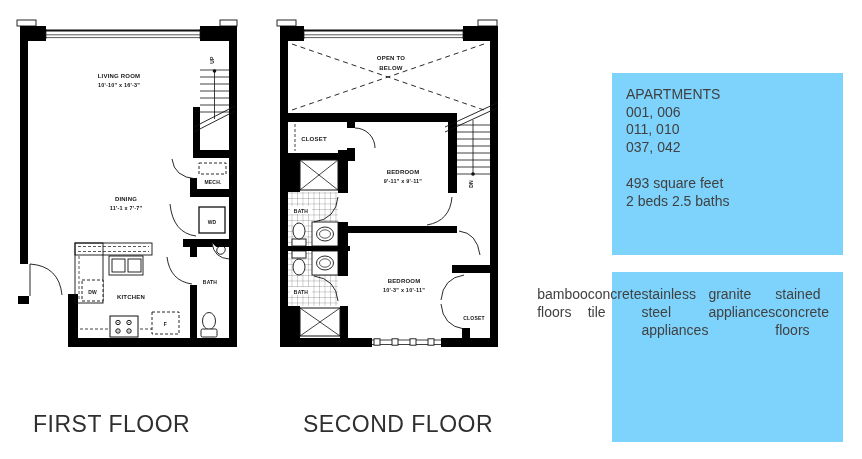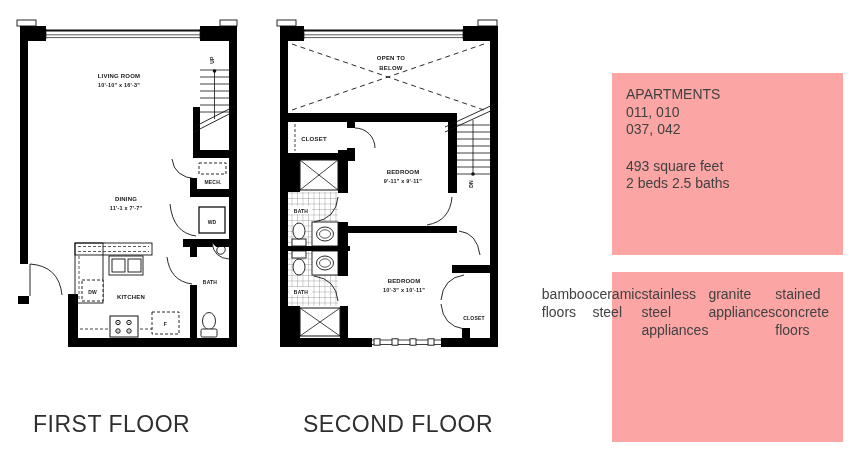--- a/index.html
+++ b/index.html
@@ -5,21 +5,21 @@
   html,body{margin:0;padding:0;background:#ffffff;}
   .canvas{position:relative;width:862px;height:459px;background:#ffffff;overflow:hidden;
           font-family:"Liberation Sans",sans-serif;}
   svg{position:absolute;left:0;top:0;}
   svg text{font-family:"Liberation Sans",sans-serif;font-weight:700;fill:#161616;letter-spacing:.2px;}
   .lbl{font-size:6px;}
   .lbl-sm{font-size:5px;}
   .dims{font-size:5.5px;}
   .floor-title{position:absolute;top:412px;font-size:23px;line-height:1.1;color:#2f2f2f;
                letter-spacing:.5px;white-space:nowrap;}
-  .side-panel{position:absolute;left:612px;width:231px;background:#fca5a5;box-sizing:border-box;
+  .side-panel{position:absolute;left:612px;width:231px;background:#7dd3fc;box-sizing:border-box;
               padding:13px 14px;font-size:14px;color:#414141;}
   .apartments{top:73px;height:182px;line-height:17.5px;}
   .features{top:272px;height:170px;line-height:18px;display:flex;flex-direction:row;
             justify-content:flex-end;}
   .p-spacer{height:19px;}
 </style>
 </head>
 <body>
 
 <div class="canvas">
@@ -224,28 +224,29 @@
       <text class="dims" x="404" y="292" text-anchor="middle">10'-3" x 10'-11"</text>
       <text class="lbl-sm" x="474" y="320" text-anchor="middle">CLOSET</text>
     </g>
   </svg>
 
   <div class="floor-title" style="left:303px">SECOND FLOOR</div>
   <div class="floor-title" style="left:33px">FIRST FLOOR</div>
 
   <div class="side-panel apartments">
     <div>APARTMENTS</div>
+    <div>001, 006</div>
     <div>011, 010</div>
     <div>037, 042</div>
     <div class="p-spacer"></div>
     <div>493 square feet</div>
     <div>2 beds 2.5 baths</div>
   </div>
 
   <div class="side-panel features">
     <div>bamboo floors</div>
-    <div>ceramic steel</div>
+    <div>concrete tile</div>
     <div>stainless steel appliances</div>
     <div>granite appliances</div>
     <div>stained concrete floors</div>
   </div>
 
 </div>
 
 </body></html>

